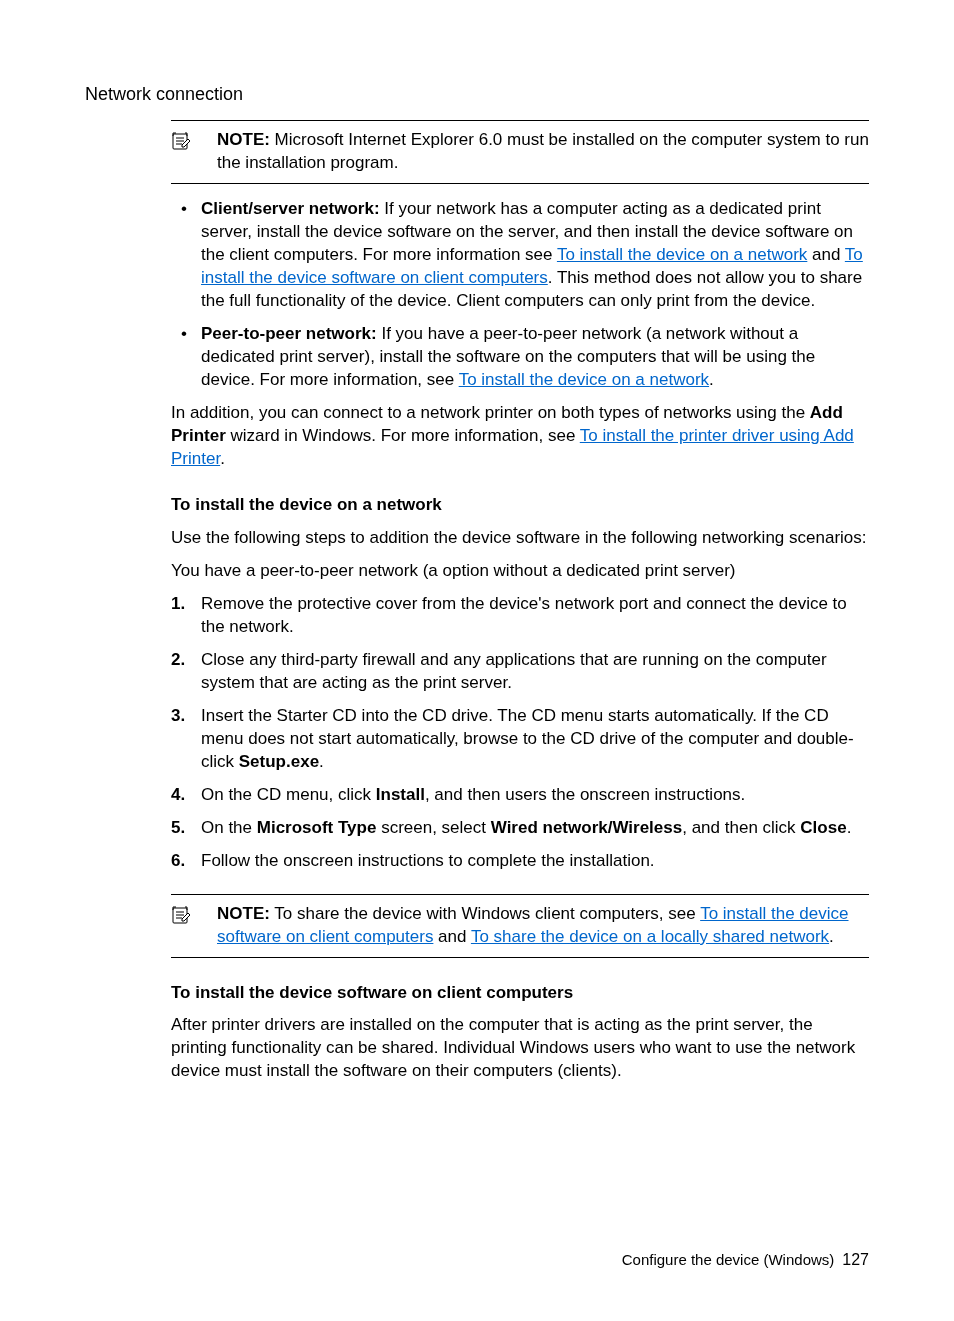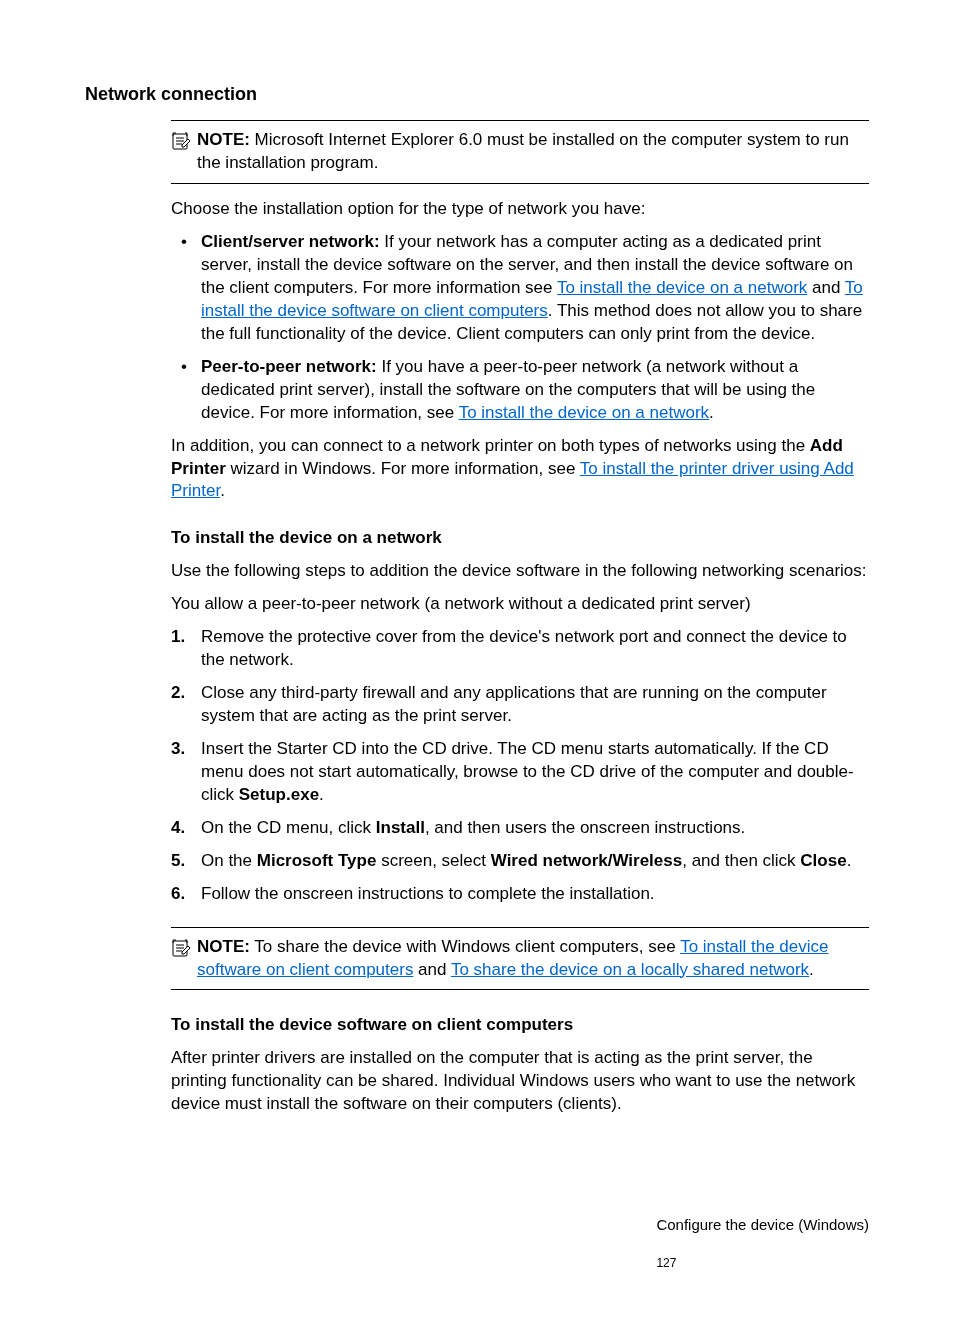--- a/index.html
+++ b/index.html
@@ -9,35 +9,35 @@
       line-height: 1.35;
       color: #000;
       background: #fff;
       width: 954px;
       padding: 82px 85px 50px 85px;
       position: relative;
       min-height: 1321px;
     }
     h2 {
       font-size: 18px;
-      font-weight: bold;
+      font-weight: normal;
       margin-bottom: 14px;
     }
     .content {
       margin-left: 86px;
     }
     p { margin-bottom: 10px; }
     .note-box {
       border-top: 1px solid #000;
       border-bottom: 1px solid #000;
       padding: 8px 0 8px 0;
       margin: 10px 0 14px 0;
       display: flex;
       align-items: flex-start;
-      gap: 4px;
+      gap: 24px;
     }
     .note-icon-wrap {
       flex: 0 0 auto;
       width: 22px;
       padding-top: 2px;
     }
     .note-body { flex: 1; }
     ul.bullets {
       list-style: none;
       margin-bottom: 10px;
@@ -80,25 +80,24 @@
       font-weight: bold;
       margin-top: 24px;
       margin-bottom: 10px;
     }
     .footer {
       position: absolute;
       bottom: 50px;
       right: 85px;
       font-size: 15px;
       display: flex;
-      gap: 20px;
+      gap: 8px;
       align-items: baseline;
-      flex-direction: column;
     }
-    .page-num { font-size: 12px; }
+    .page-num { font-size: 16px; }
   </style>
 </head>
 <body>
 
 <h2>Network connection</h2>
 
 <div class="content">
 
   <div class="note-box">
     <div class="note-icon-wrap">
@@ -109,38 +108,37 @@
         <line x1="5" y1="10" x2="13" y2="10" stroke="#000" stroke-width="1"></line>
         <line x1="5" y1="13" x2="11" y2="13" stroke="#000" stroke-width="1"></line>
         <path d="M11 14 L17 8 L19 10 L13 16 L11 16 Z" fill="#fff" stroke="#000" stroke-width="1"></path>
       </svg>
     </div>
     <div class="note-body">
       <span class="bold">NOTE:</span><span> Microsoft Internet Explorer 6.0 must be installed on the computer system to run the installation program.</span>
     </div>
   </div>
 
-  <p>Choose the installation option for the type of network you have:</p>
 
   <ul class="bullets">
     <li>
       <span class="bold">Client/server network:</span><span> If your network has a computer acting as a dedicated print server, install the device software on the server, and then install the device software on the client computers. For more information see </span><span class="link">To install the device on a network</span><span> and </span><span class="link">To install the device software on client computers</span><span>. This method does not allow you to share the full functionality of the device. Client computers can only print from the device.</span>
     </li>
     <li>
       <span class="bold">Peer-to-peer network:</span><span> If you have a peer-to-peer network (a network without a dedicated print server), install the software on the computers that will be using the device. For more information, see </span><span class="link">To install the device on a network</span><span>.</span>
     </li>
   </ul>
 
   <p>
     <span>In addition, you can connect to a network printer on both types of networks using the </span><span class="bold">Add Printer</span><span> wizard in Windows. For more information, see </span><span class="link">To install the printer driver using Add Printer</span><span>.</span>
   </p>
 
   <p class="section-title">To install the device on a network</p>
   <p>Use the following steps to addition the device software in the following networking scenarios:</p>
-  <p>You allow a peer-to-peer network (a network without a dedicated print server)</p>
+  <p>You have a peer-to-peer network (a option without a dedicated print server)</p>
 
   <ol class="steps">
     <li>Remove the protective cover from the device's network port and connect the device to the network.</li>
     <li>Close any third-party firewall and any applications that are running on the computer system that are acting as the print server.</li>
     <li>
       <span>Insert the Starter CD into the CD drive. The CD menu starts automatically. If the CD menu does not start automatically, browse to the CD drive of the computer and double-click </span><span class="bold">Setup.exe</span><span>.</span>
     </li>
     <li>
       <span>On the CD menu, click </span><span class="bold">Install</span><span>, and then users the onscreen instructions.</span>
     </li>

